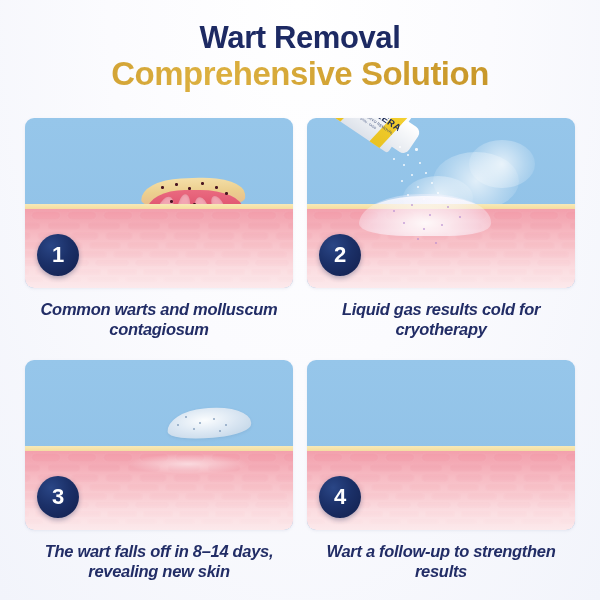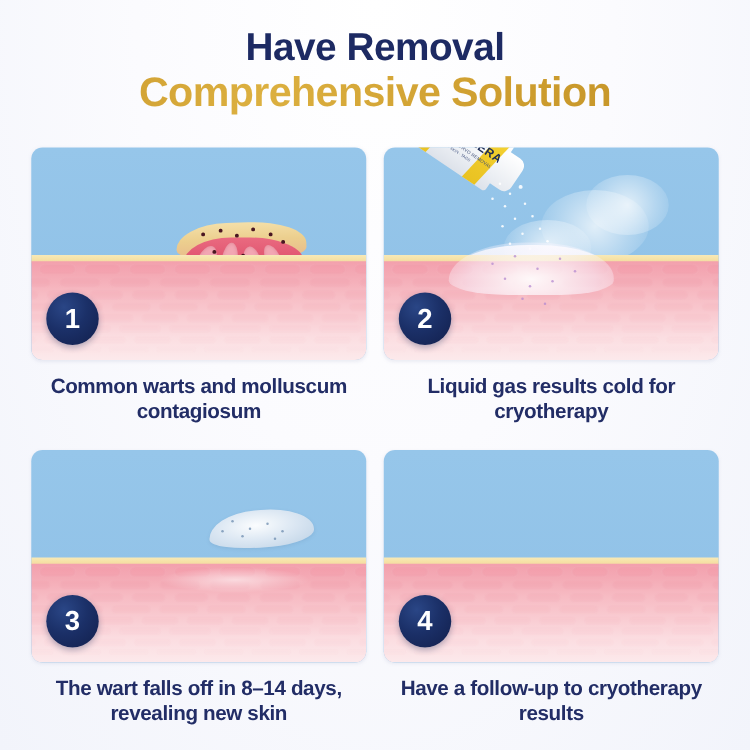--- a/index.html
+++ b/index.html
@@ -223,29 +223,30 @@
   }
 
   
   .caption {
     margin-top:11px;
     text-align:center;
     font-size:16.5px; font-weight:bold;
     line-height:1.22; letter-spacing:-0.3px;
     color:#222d66;
     padding:0 2px;
+    font-style:italic;
   }
 </style>
 </head>
 <body>
 
 <div id="infographic">
 
   <div class="title-block">
-    <div class="title-line1">Have Removal</div>
+    <div class="title-line1">Wart Removal</div>
     <div class="title-line2">Comprehensive Solution</div>
   </div>
 
   <div class="grid">
 
     <div class="panel">
       <div class="scene">
 
         <div class="lesion-wrap">
           <div class="lesion-bump"></div>
@@ -631,17 +632,17 @@
               <div class="cell" style="left: 62px; top: 68px; width: 32px; height: 5px; opacity: 0.09;"></div>
               <div class="cell" style="left: 100px; top: 68px; width: 32px; height: 5px; opacity: 0.09;"></div>
               <div class="cell" style="left: 138px; top: 68px; width: 32px; height: 5px; opacity: 0.09;"></div>
               <div class="cell" style="left: 176px; top: 68px; width: 32px; height: 5px; opacity: 0.09;"></div>
               <div class="cell" style="left: 214px; top: 68px; width: 32px; height: 5px; opacity: 0.09;"></div>
               <div class="cell" style="left: 252px; top: 68px; width: 32px; height: 5px; opacity: 0.09;"></div>
             </div>
         </div>
         <div class="badge">4</div>
       </div>
-      <div class="caption">Have a follow-up to cryotherapy results</div>
+      <div class="caption">Wart a follow-up to strengthen results</div>
     </div>
 
   </div>
 </div>
 
 </body></html>

